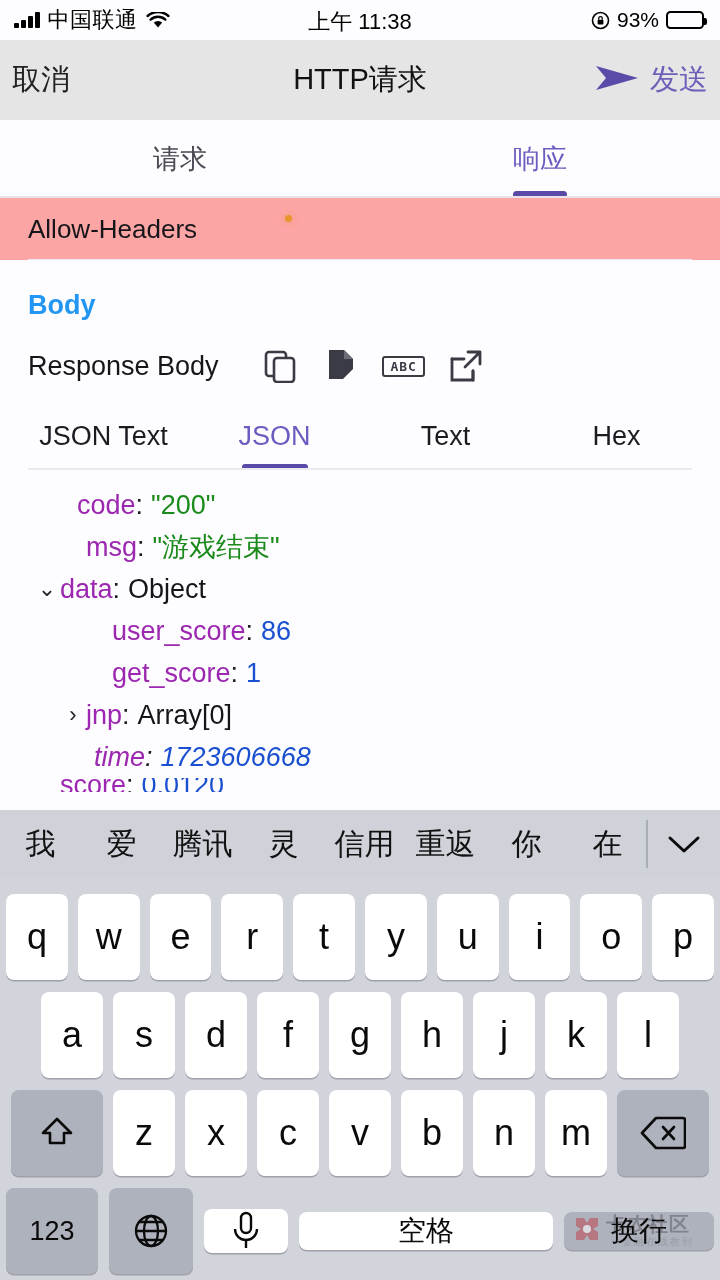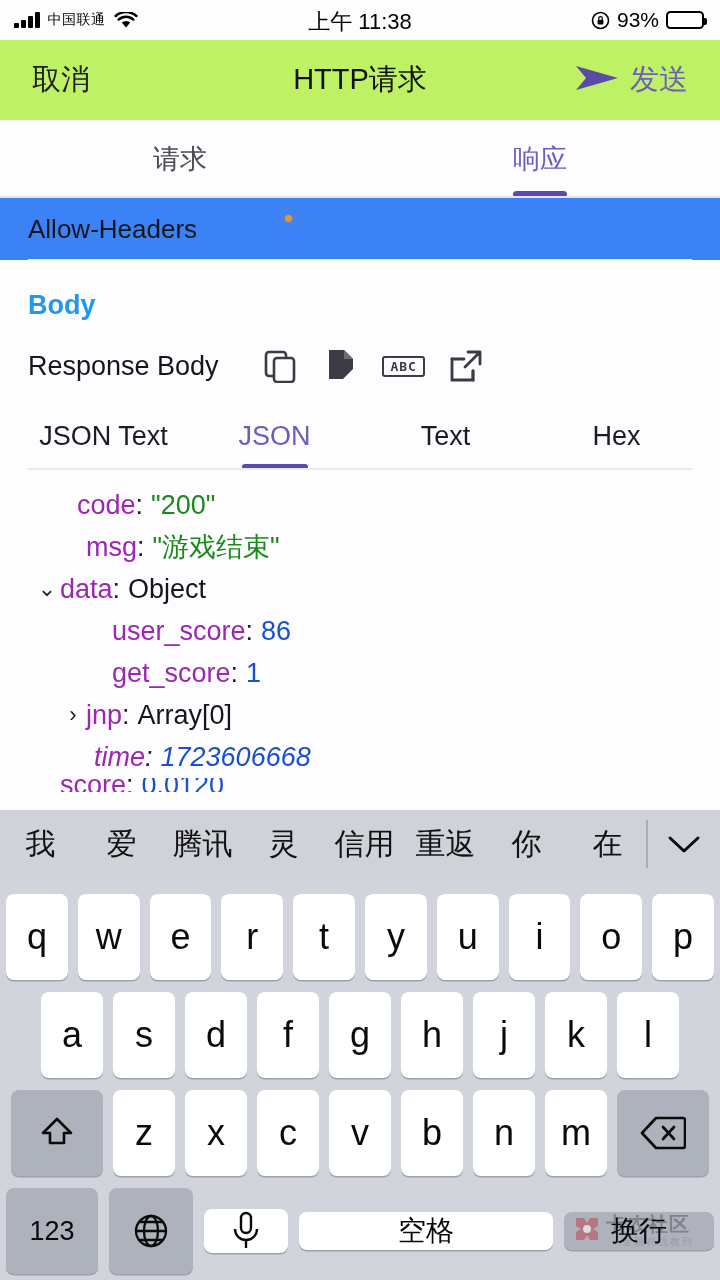--- a/index.html
+++ b/index.html
@@ -12,21 +12,21 @@
   #app { position: relative; width: 720px; height: 1280px; background: #fdfcfe; }
 
   
   .statusbar {
     height: 40px; width: 100%;
     display: flex; align-items: center; justify-content: space-between;
     padding: 0 16px 0 14px;
     background: #fdfcfe;
   }
   .sb-left { display: flex; align-items: center; gap: 8px; }
-  .sb-carrier { font-size: 14px; color: #000; letter-spacing: .5px; }
+  .sb-carrier { font-size: 22px; color: #000; letter-spacing: .5px; }
   .signal { display: flex; align-items: flex-end; gap: 2.5px; height: 16px; }
   .signal i { display: block; width: 4.5px; background: #000; border-radius: 1px; }
   .signal i:nth-child(1) { height: 5px; }
   .signal i:nth-child(2) { height: 8px; }
   .signal i:nth-child(3) { height: 12px; }
   .signal i:nth-child(4) { height: 16px; }
   .wifi { width: 24px; height: 17px; position: relative; }
   .sb-center { font-size: 22px; color: #000; position: absolute; left: 0; right: 0; text-align: center; top: 7px; }
   .sb-right { display: flex; align-items: center; gap: 7px; }
   .rotlock { width: 19px; height: 19px; }
@@ -34,41 +34,41 @@
   .battery { width: 38px; height: 18px; border: 2px solid #000; border-radius: 4.5px; padding: 2px; position: relative; }
   .battery .fill { height: 100%; background: #000; border-radius: 1.5px; }
   .battery::after {
     content: ""; position: absolute; right: -5px; top: 5px;
     width: 3px; height: 7px; background: #000; border-radius: 0 2px 2px 0;
   }
 
   
   .navbar {
     height: 80px; display: flex; align-items: center; justify-content: space-between;
-    padding: 0 32px; background: #bef264;
+    padding: 0 12px; background: #e5e5e5;
   }
   .nav-cancel { font-size: 29px; color: #222; }
   .nav-title { font-size: 29px; color: #111; position: absolute; left: 0; right: 0; text-align: center; pointer-events: none; }
   .nav-send { display: flex; align-items: center; gap: 10px; position: relative; z-index: 2; }
   .send-label { font-size: 29px; color: #6f5fb8; }
 
   
   .segtabs { display: flex; height: 78px; position: relative; background: #fdfcfe; }
   .segtab { flex: 1; display: flex; align-items: center; justify-content: center; font-size: 27px; color: #4a4a55; position: relative; }
   .segtab.active { color: #6c5bc0; }
   .segtab.active .seg-underline {
     position: absolute; bottom: 0px; left: 50%; transform: translateX(-50%);
     width: 54px; height: 7px; background: #5b4ba8; border-radius: 4px;
   }
   .seg-divider { position: absolute; left: 0; right: 0; bottom: 0; height: 2px; background: #e6e3ea; }
 
   
   .hdr-row {
     height: 62px; display: flex; align-items: center;
-    padding: 0 28px; position: relative; background: #3b82f6;
+    padding: 0 28px; position: relative; background: #fca5a5;
   }
   .hdr-name { font-size: 26px; color: #16161a; }
   .orange-dot {
     position: absolute; left: 285px; top: 17px;
     width: 7px; height: 7px; border-radius: 50%; background: #e8962c;
     box-shadow: 0 0 6px 3px rgba(232,150,44,.18);
   }
   .hdr-sep { position: absolute; left: 28px; right: 28px; bottom: 0; height: 1.5px; background: #ece9f0; }
 
   

